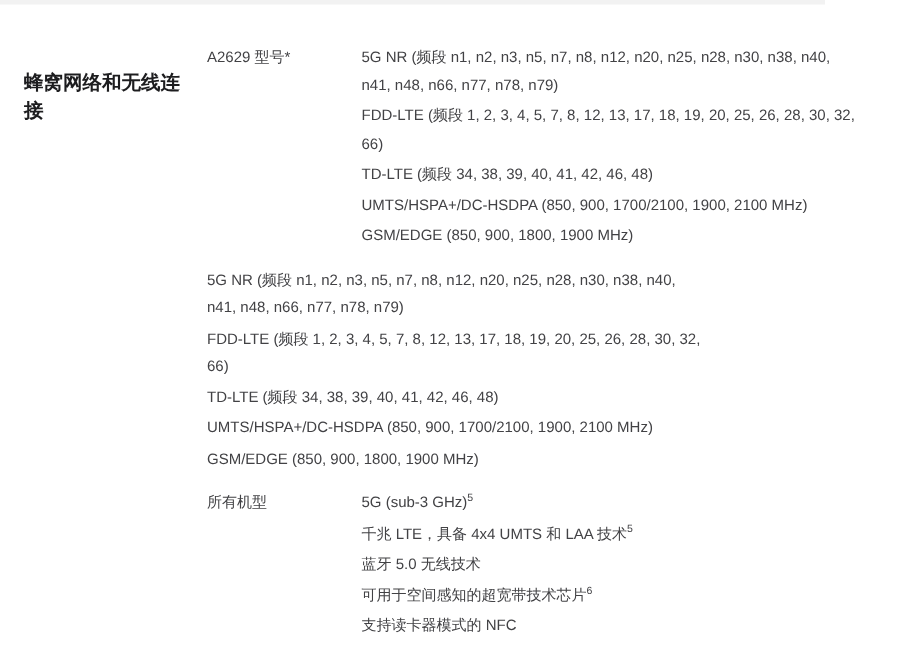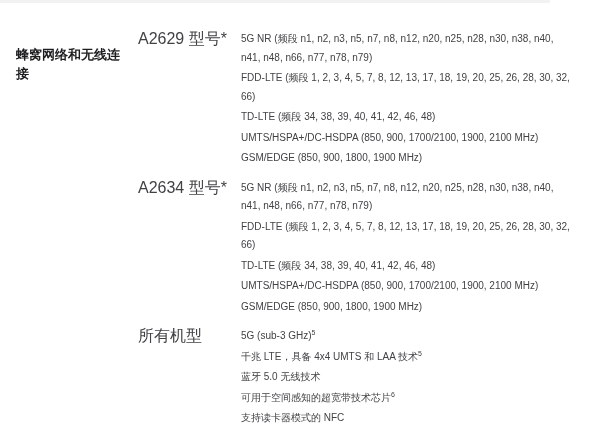--- a/index.html
+++ b/index.html
@@ -26,21 +26,21 @@
     margin: 16px;
     font-size: 13px;
     font-weight: 700;
     color: #1d1d1f;
     line-height: 18.5px;
   }
   .groups { flex: 1; }
   .spec-group { display: flex; margin-bottom: 9px; }
   .group-label {
     width: 103px; flex: none;
-    font-size: 16px;
+    font-size: 10px;
     line-height: 18.5px;
     color: #424245;
   }
   .group-content { width: 332px; font-size: 10px; }
   .group-content p {
     margin: 0 0 2px 0;
     line-height: 18.5px;
     color: #424245;
   }
   .group-content sup {
@@ -62,21 +62,20 @@
         <div class="group-label">A2629 型号*</div>
         <div class="group-content">
           <p><span>5G NR (频段 n1, n2, n3, n5, n7, n8, n12, n20, n25, n28, n30, n38, n40, n41, n48, n66, n77, n78, n79)</span></p>
           <p><span>FDD-LTE (频段 1, 2, 3, 4, 5, 7, 8, 12, 13, 17, 18, 19, 20, 25, 26, 28, 30, 32, 66)</span></p>
           <p><span>TD-LTE (频段 34, 38, 39, 40, 41, 42, 46, 48)</span></p>
           <p><span>UMTS/HSPA+/DC-HSDPA (850, 900, 1700/2100, 1900, 2100 MHz)</span></p>
           <p><span>GSM/EDGE (850, 900, 1800, 1900 MHz)</span></p>
         </div>
       </div>
       <div class="spec-group">
-        <div class="group-label">A2634 型号*</div>
         <div class="group-content">
           <p><span>5G NR (频段 n1, n2, n3, n5, n7, n8, n12, n20, n25, n28, n30, n38, n40, n41, n48, n66, n77, n78, n79)</span></p>
           <p><span>FDD-LTE (频段 1, 2, 3, 4, 5, 7, 8, 12, 13, 17, 18, 19, 20, 25, 26, 28, 30, 32, 66)</span></p>
           <p><span>TD-LTE (频段 34, 38, 39, 40, 41, 42, 46, 48)</span></p>
           <p><span>UMTS/HSPA+/DC-HSDPA (850, 900, 1700/2100, 1900, 2100 MHz)</span></p>
           <p><span>GSM/EDGE (850, 900, 1800, 1900 MHz)</span></p>
         </div>
       </div>
       <div class="spec-group">
         <div class="group-label">所有机型</div>

